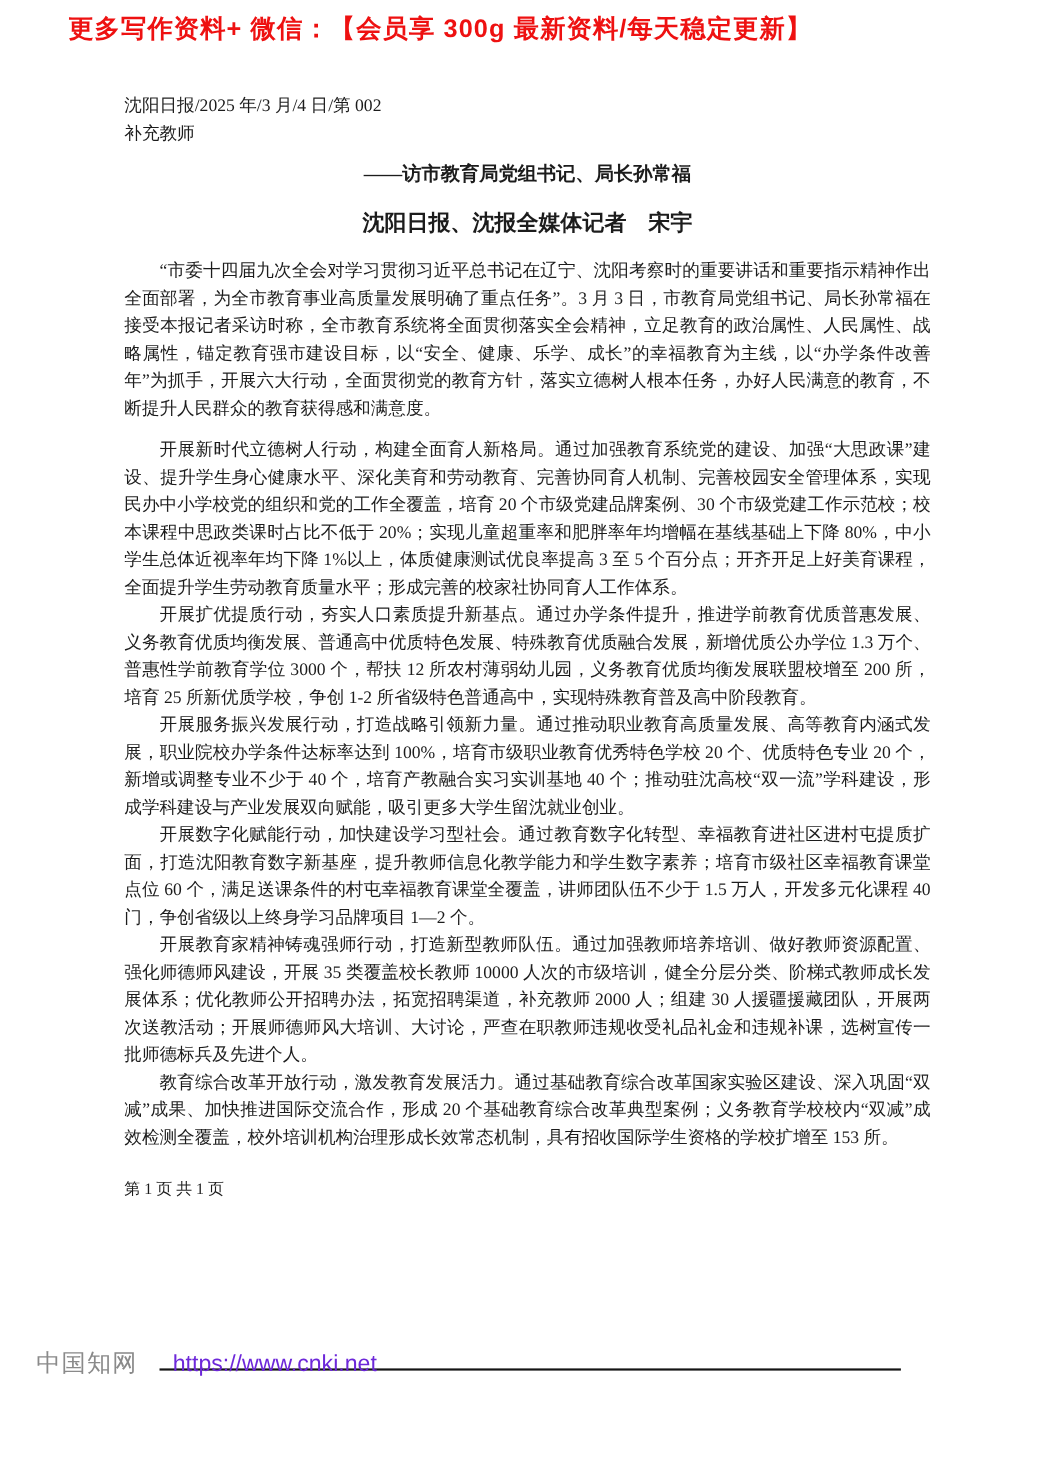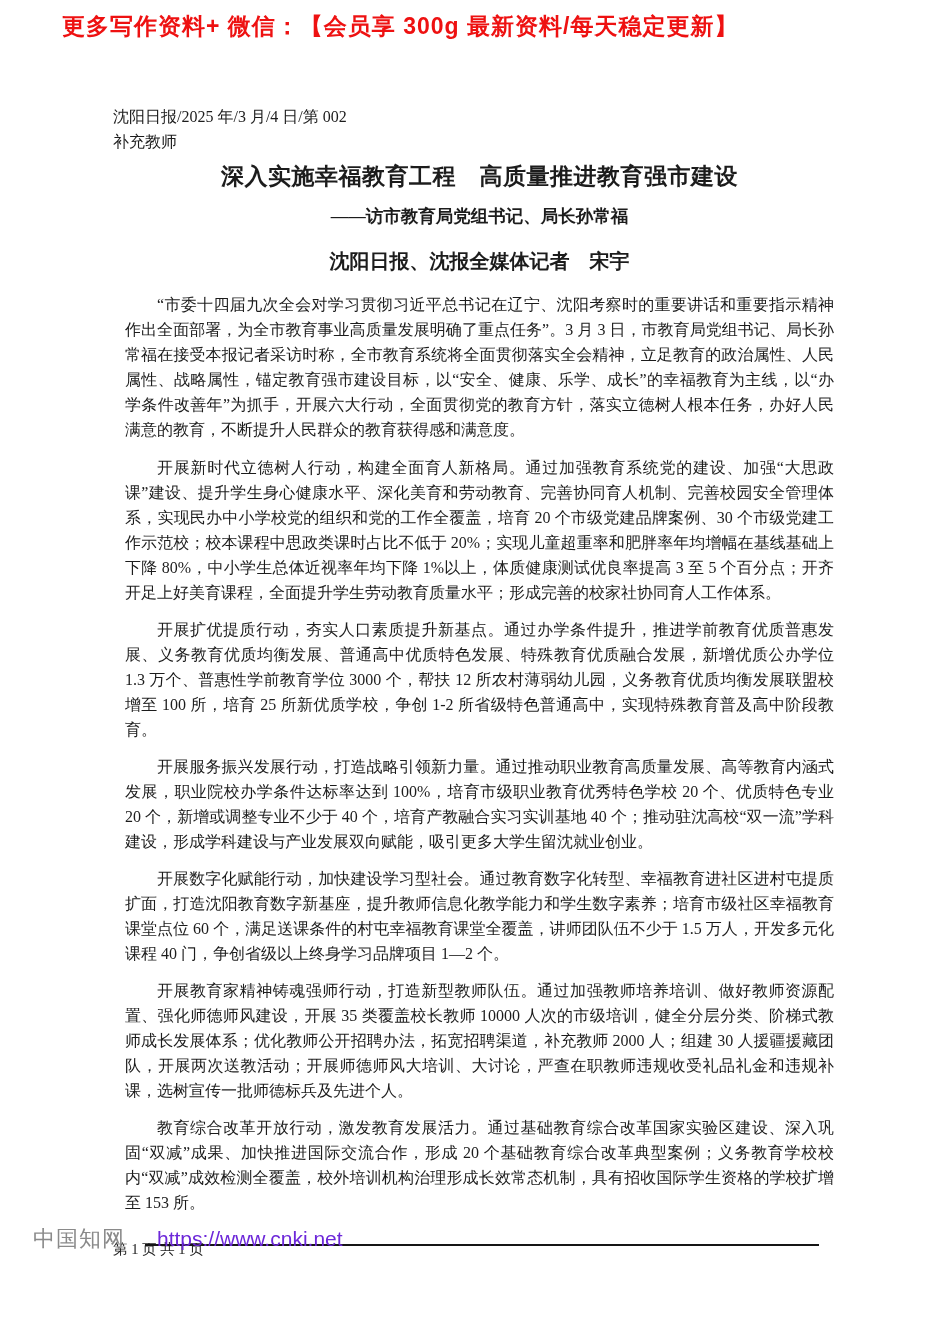--- a/index.html
+++ b/index.html
@@ -20,21 +20,21 @@
     font-size: 23px;
     font-weight: 700;
     letter-spacing: 1px;
     color: #ee1111;
     font-family: "Liberation Sans", sans-serif;
     white-space: nowrap;
   }
   .doc {
     position: absolute;
     left: 113px;
-    top: 104px;
+    top: 84px;
     width: 733px;
   }
   .doc-header {
     font-size: 16px;
     line-height: 25px;
     text-align: left;
   }
   .article-title {
     text-align: center;
     font-size: 23px;
@@ -57,21 +57,21 @@
     line-height: 22px;
     margin-top: 22px;
   }
   .article-body {
     margin-top: 20px;
     font-size: 16px;
     line-height: 25px;
     text-align: justify;
   }
   .article-body p {
-    margin: 12px;
+    margin: 0;
     text-indent: 2em;
   }
   .article-body p.gap-after {
     margin-bottom: 13px;
   }
   .page-footer {
     font-size: 14.5px;
     line-height: 20px;
     margin-top: 24px;
     padding-right: 33px;
@@ -111,30 +111,29 @@
 
   <div class="banner">更多写作资料+ 微信：【会员享 300g 最新资料/每天稳定更新】</div>
 
   <div class="doc">
 
     <div class="doc-header">
       <div>沈阳日报/2025 年/3 月/4 日/第 002</div>
       <div>补充教师</div>
     </div>
 
-    <div class="article-title">深入实施幸福教育工程　高质量推进教育强市建设</div>
 
     <div class="article-subtitle">——访市教育局党组书记、局长孙常福</div>
 
     <div class="article-byline">沈阳日报、沈报全媒体记者　宋宇</div>
 
     <div class="article-body">
       <p class="gap-after">“市委十四届九次全会对学习贯彻习近平总书记在辽宁、沈阳考察时的重要讲话和重要指示精神作出全面部署，为全市教育事业高质量发展明确了重点任务”。3 月 3 日，市教育局党组书记、局长孙常福在接受本报记者采访时称，全市教育系统将全面贯彻落实全会精神，立足教育的政治属性、人民属性、战略属性，锚定教育强市建设目标，以“安全、健康、乐学、成长”的幸福教育为主线，以“办学条件改善年”为抓手，开展六大行动，全面贯彻党的教育方针，落实立德树人根本任务，办好人民满意的教育，不断提升人民群众的教育获得感和满意度。</p>
       <p>开展新时代立德树人行动，构建全面育人新格局。通过加强教育系统党的建设、加强“大思政课”建设、提升学生身心健康水平、深化美育和劳动教育、完善协同育人机制、完善校园安全管理体系，实现民办中小学校党的组织和党的工作全覆盖，培育 20 个市级党建品牌案例、30 个市级党建工作示范校；校本课程中思政类课时占比不低于 20%；实现儿童超重率和肥胖率年均增幅在基线基础上下降 80%，中小学生总体近视率年均下降 1%以上，体质健康测试优良率提高 3 至 5 个百分点；开齐开足上好美育课程，全面提升学生劳动教育质量水平；形成完善的校家社协同育人工作体系。</p>
-      <p>开展扩优提质行动，夯实人口素质提升新基点。通过办学条件提升，推进学前教育优质普惠发展、义务教育优质均衡发展、普通高中优质特色发展、特殊教育优质融合发展，新增优质公办学位 1.3 万个、普惠性学前教育学位 3000 个，帮扶 12 所农村薄弱幼儿园，义务教育优质均衡发展联盟校增至 100 所，培育 25 所新优质学校，争创 1-2 所省级特色普通高中，实现特殊教育普及高中阶段教育。</p>
+      <p>开展扩优提质行动，夯实人口素质提升新基点。通过办学条件提升，推进学前教育优质普惠发展、义务教育优质均衡发展、普通高中优质特色发展、特殊教育优质融合发展，新增优质公办学位 1.3 万个、普惠性学前教育学位 3000 个，帮扶 12 所农村薄弱幼儿园，义务教育优质均衡发展联盟校增至 200 所，培育 25 所新优质学校，争创 1-2 所省级特色普通高中，实现特殊教育普及高中阶段教育。</p>
       <p>开展服务振兴发展行动，打造战略引领新力量。通过推动职业教育高质量发展、高等教育内涵式发展，职业院校办学条件达标率达到 100%，培育市级职业教育优秀特色学校 20 个、优质特色专业 20 个，新增或调整专业不少于 40 个，培育产教融合实习实训基地 40 个；推动驻沈高校“双一流”学科建设，形成学科建设与产业发展双向赋能，吸引更多大学生留沈就业创业。</p>
       <p>开展数字化赋能行动，加快建设学习型社会。通过教育数字化转型、幸福教育进社区进村屯提质扩面，打造沈阳教育数字新基座，提升教师信息化教学能力和学生数字素养；培育市级社区幸福教育课堂点位 60 个，满足送课条件的村屯幸福教育课堂全覆盖，讲师团队伍不少于 1.5 万人，开发多元化课程 40 门，争创省级以上终身学习品牌项目 1—2 个。</p>
       <p>开展教育家精神铸魂强师行动，打造新型教师队伍。通过加强教师培养培训、做好教师资源配置、强化师德师风建设，开展 35 类覆盖校长教师 10000 人次的市级培训，健全分层分类、阶梯式教师成长发展体系；优化教师公开招聘办法，拓宽招聘渠道，补充教师 2000 人；组建 30 人援疆援藏团队，开展两次送教活动；开展师德师风大培训、大讨论，严查在职教师违规收受礼品礼金和违规补课，选树宣传一批师德标兵及先进个人。</p>
       <p>教育综合改革开放行动，激发教育发展活力。通过基础教育综合改革国家实验区建设、深入巩固“双减”成果、加快推进国际交流合作，形成 20 个基础教育综合改革典型案例；义务教育学校校内“双减”成效检测全覆盖，校外培训机构治理形成长效常态机制，具有招收国际学生资格的学校扩增至 153 所。</p>
     </div>
 
     <div class="page-footer">第 1 页 共 1 页</div>
 
   </div>
 

